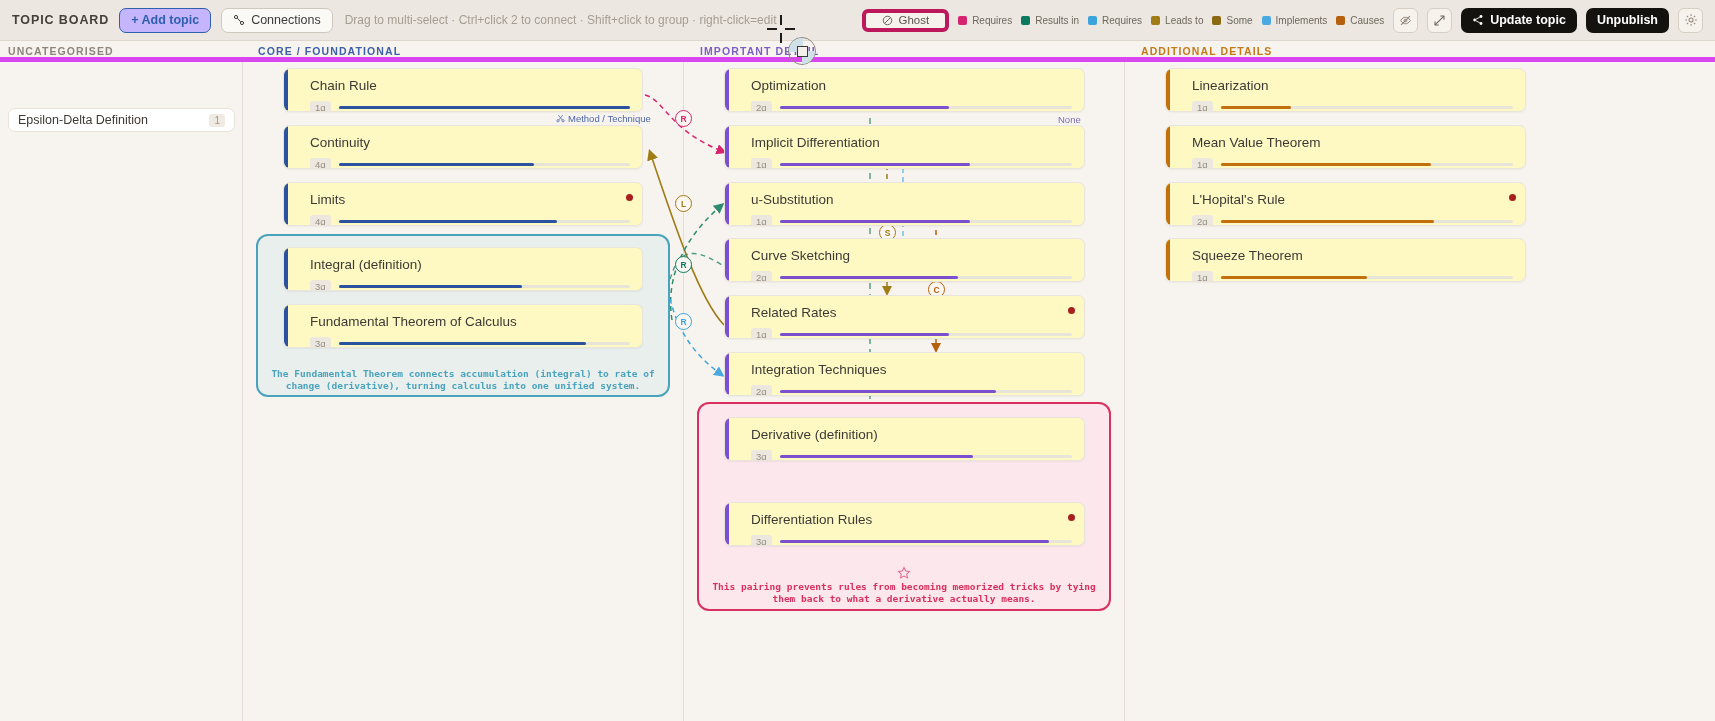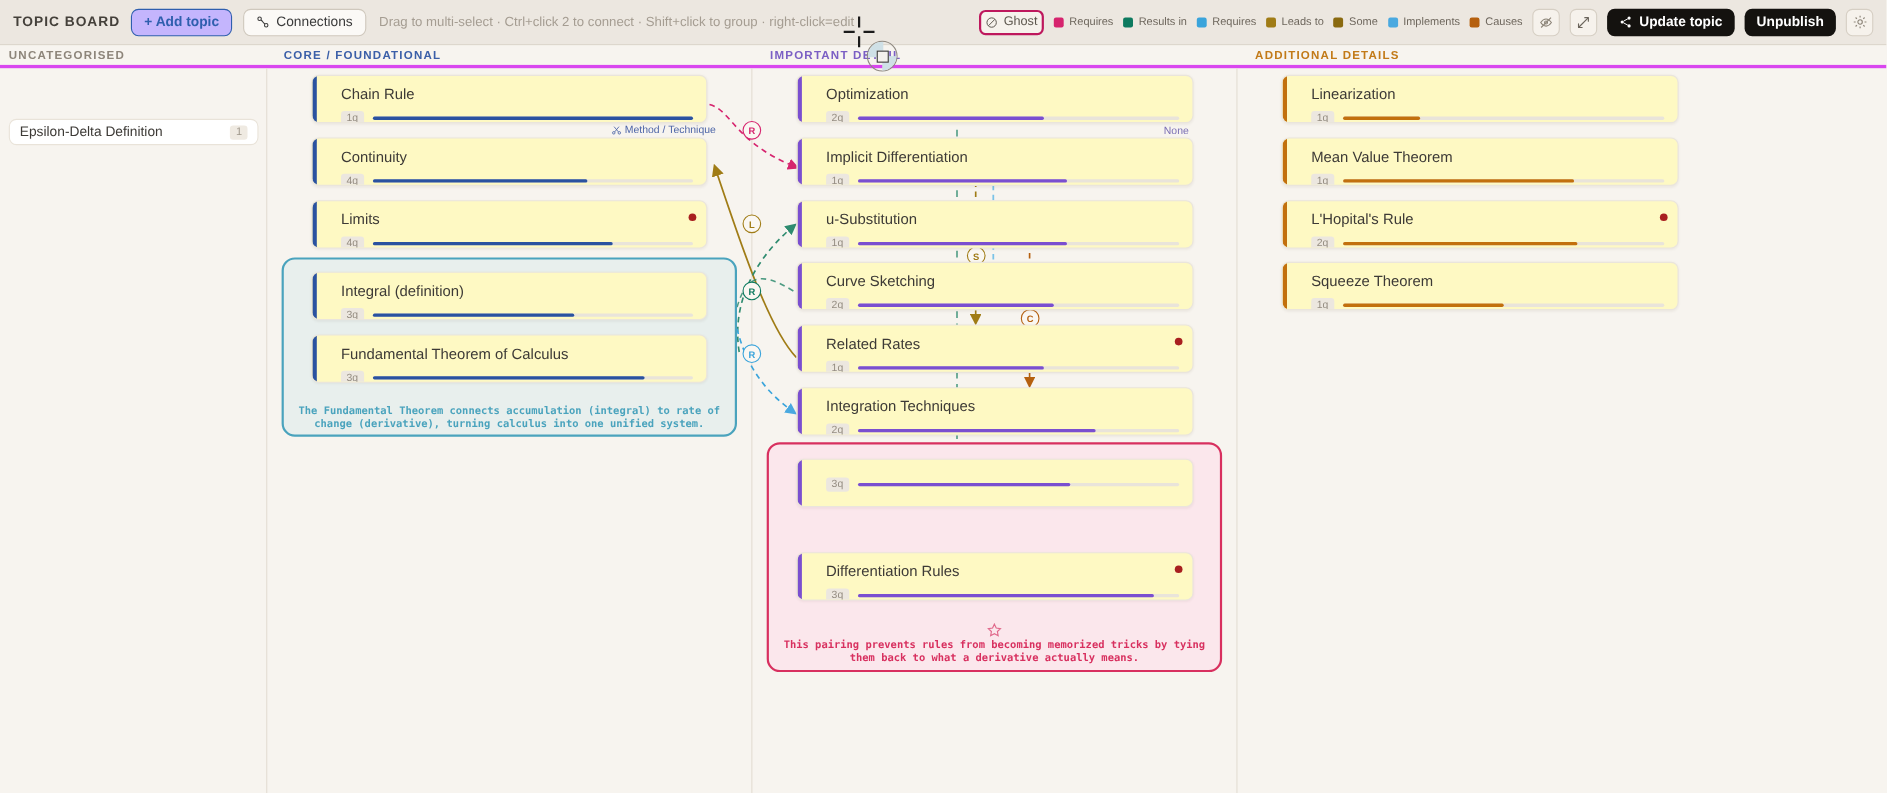--- a/index.html
+++ b/index.html
@@ -24,39 +24,39 @@
   }
   .btn{
     border:1px solid #cfc8bd; background:#fbf9f6; border-radius:7px;
     height:25px; padding:0 11px; font-size:12.5px; display:flex;
     align-items:center; gap:6px; cursor:pointer; color:#3b3b3b; white-space:nowrap;
   }
   #add-topic{ border-color:#2f5fae; color:#2f5fae; font-weight:600; background:#c4b5fd;}
   #hint{ font-size:12px; color:#a59d92; white-space:nowrap; margin-left:2px;}
   #legend{ margin-left:auto; display:flex; align-items:center; gap:9px; }
   .ghost-btn{
-    border:2px solid #be185d; background:#f6f2ec; border-radius:6px; height:23px;
-    padding:0 4px; font-size:11.5px; display:flex; align-items:center; gap:5px;
+    border:4px solid #be185d; background:#f6f2ec; border-radius:6px; height:23px;
+    padding:0 16px; font-size:11.5px; display:flex; align-items:center; gap:5px;
     color:#5b554c; cursor:pointer;
   }
   .leg{ display:flex; align-items:center; gap:5px; font-size:10px; color:#6e675d; white-space:nowrap;}
   .swatch{ width:9px; height:9px; border-radius:2px; display:inline-block;}
   .icon-btn{
     width:25px; height:25px; border:1px solid #d6cfc4; background:#f6f2ec;
     border-radius:6px; display:flex; align-items:center; justify-content:center;
     cursor:pointer; color:#8d8579;
   }
   .dark-btn{
     background:#14120f; color:#fff; border-radius:7px; height:25px; padding:0 11px;
     font-size:12.5px; font-weight:700; display:flex; align-items:center; gap:6px;
     cursor:pointer; border:none; white-space:nowrap;
   }
   
   #colheads{ position:absolute; top:41px; left:0; width:1715px; height:21px;
-    border-bottom:3px solid #d946ef; }
+    border-bottom:5px solid #d946ef; }
   .colhead{ position:absolute; top:4px; font-size:10.5px; letter-spacing:1.1px;
     font-weight:700; white-space:nowrap; }
   
   .divider{ position:absolute; top:62px; width:1px; height:659px; background:#e3ddd3;}
   
   .card{
     position:absolute; background:#fef9c3; border:1px solid #eae5dc;
     border-radius:7px; box-shadow:0 1px 2px rgba(80,70,55,.06);
     padding:9px 12px 9px 26px; overflow:hidden;
   }
@@ -427,20 +427,21 @@
       <div class="card-title">Integration Techniques</div>
       <div class="card-meta">
         <span class="qbadge">2q</span>
         <span class="bar">
           <i style="background: rgb(122, 79, 208); width: 74%;"></i>
         </span>
       </div>
     </div>
     <div class="card" style="left: 724px; top: 417px; width: 361px; height: 44px;">
       <span class="accent" style="background:#7a4fd0"></span>
+      <div class="card-title">Derivative (definition)</div>
       <div class="card-meta">
         <span class="qbadge">3q</span>
         <span class="bar">
           <i style="background: rgb(122, 79, 208); width: 66%;"></i>
         </span>
       </div>
     </div>
     <div class="card" style="left: 724px; top: 502px; width: 361px; height: 44px;">
       <span class="accent" style="background:#7a4fd0"></span>
       <div class="card-title">Differentiation Rules</div>

